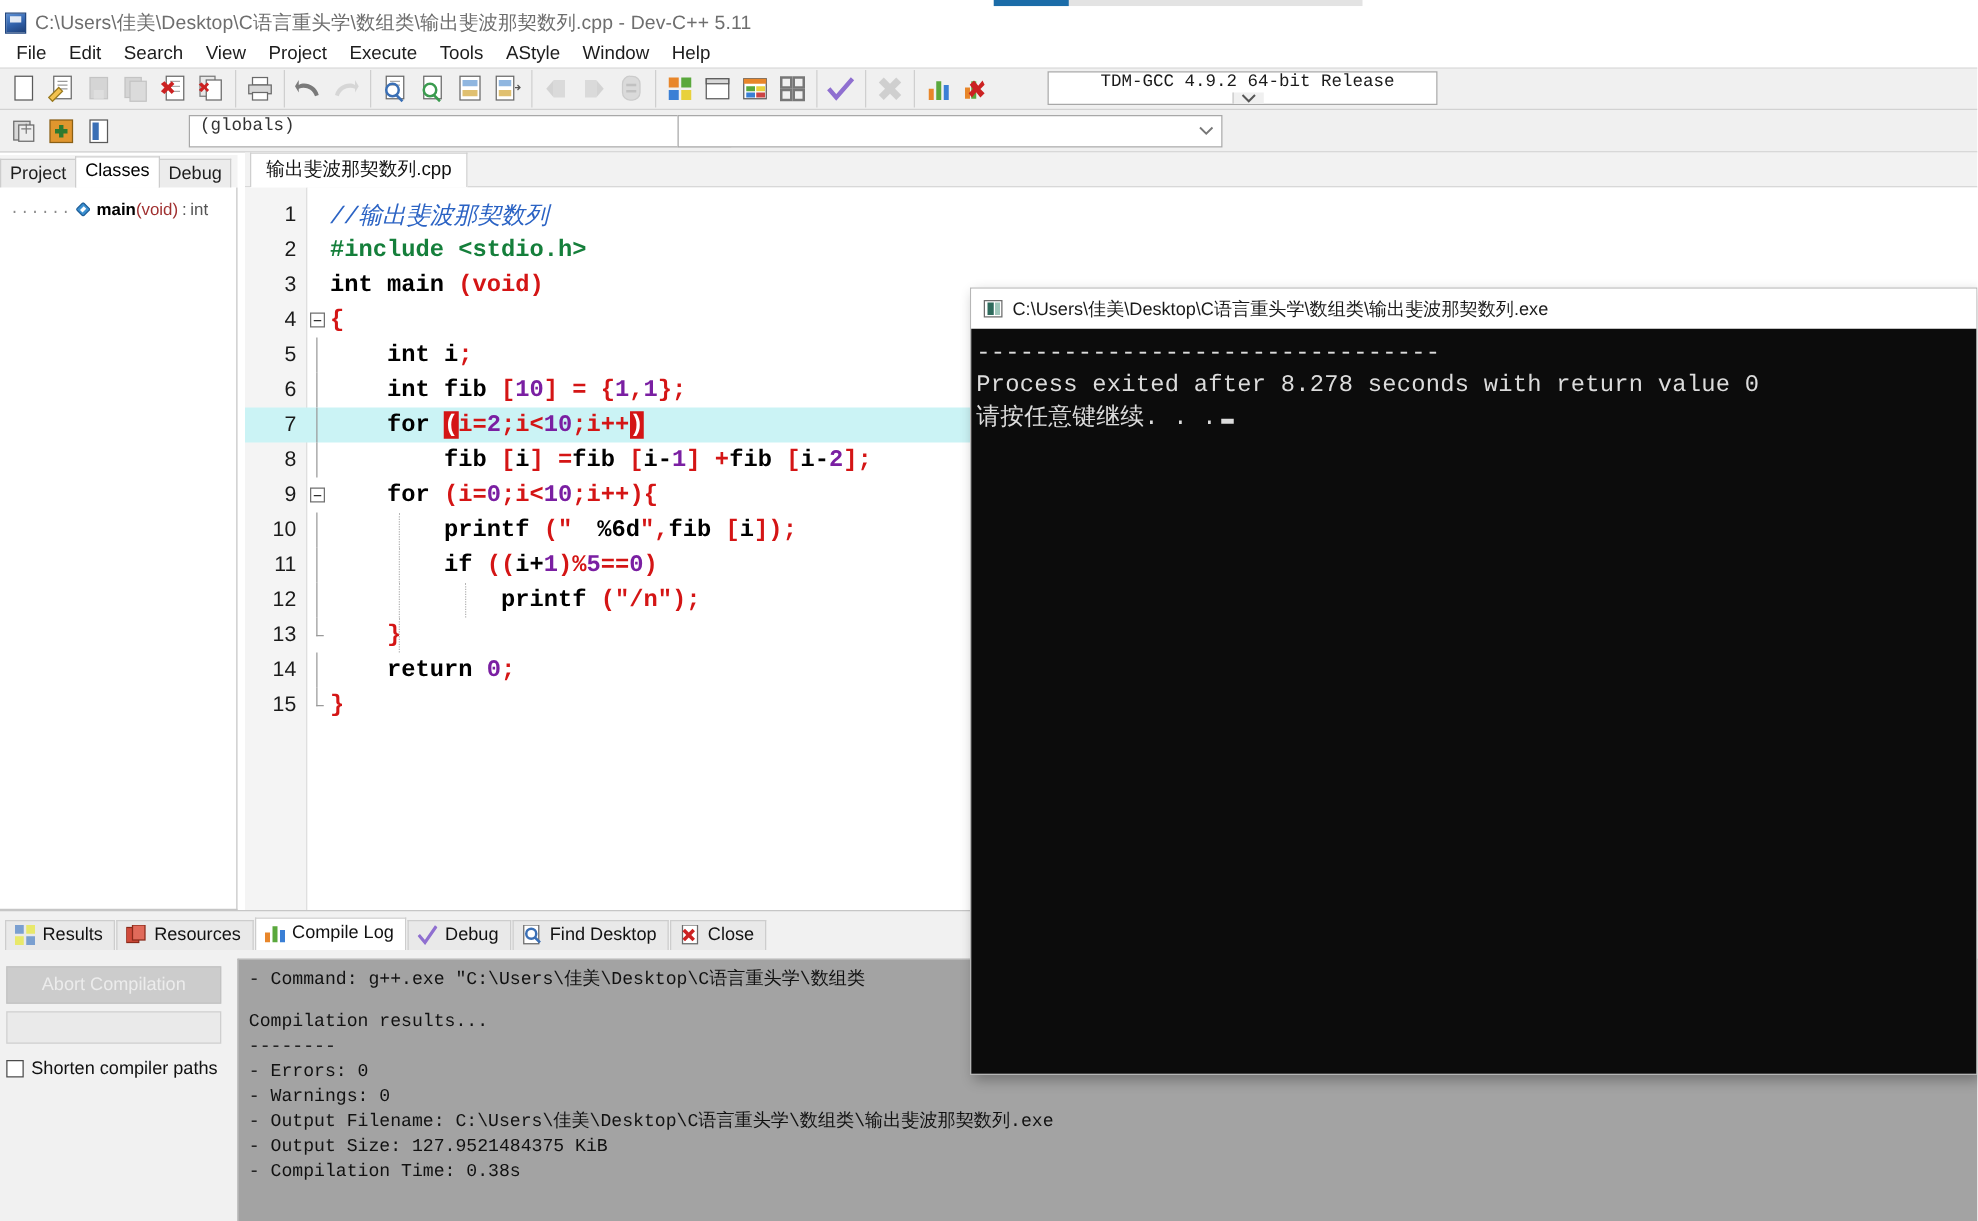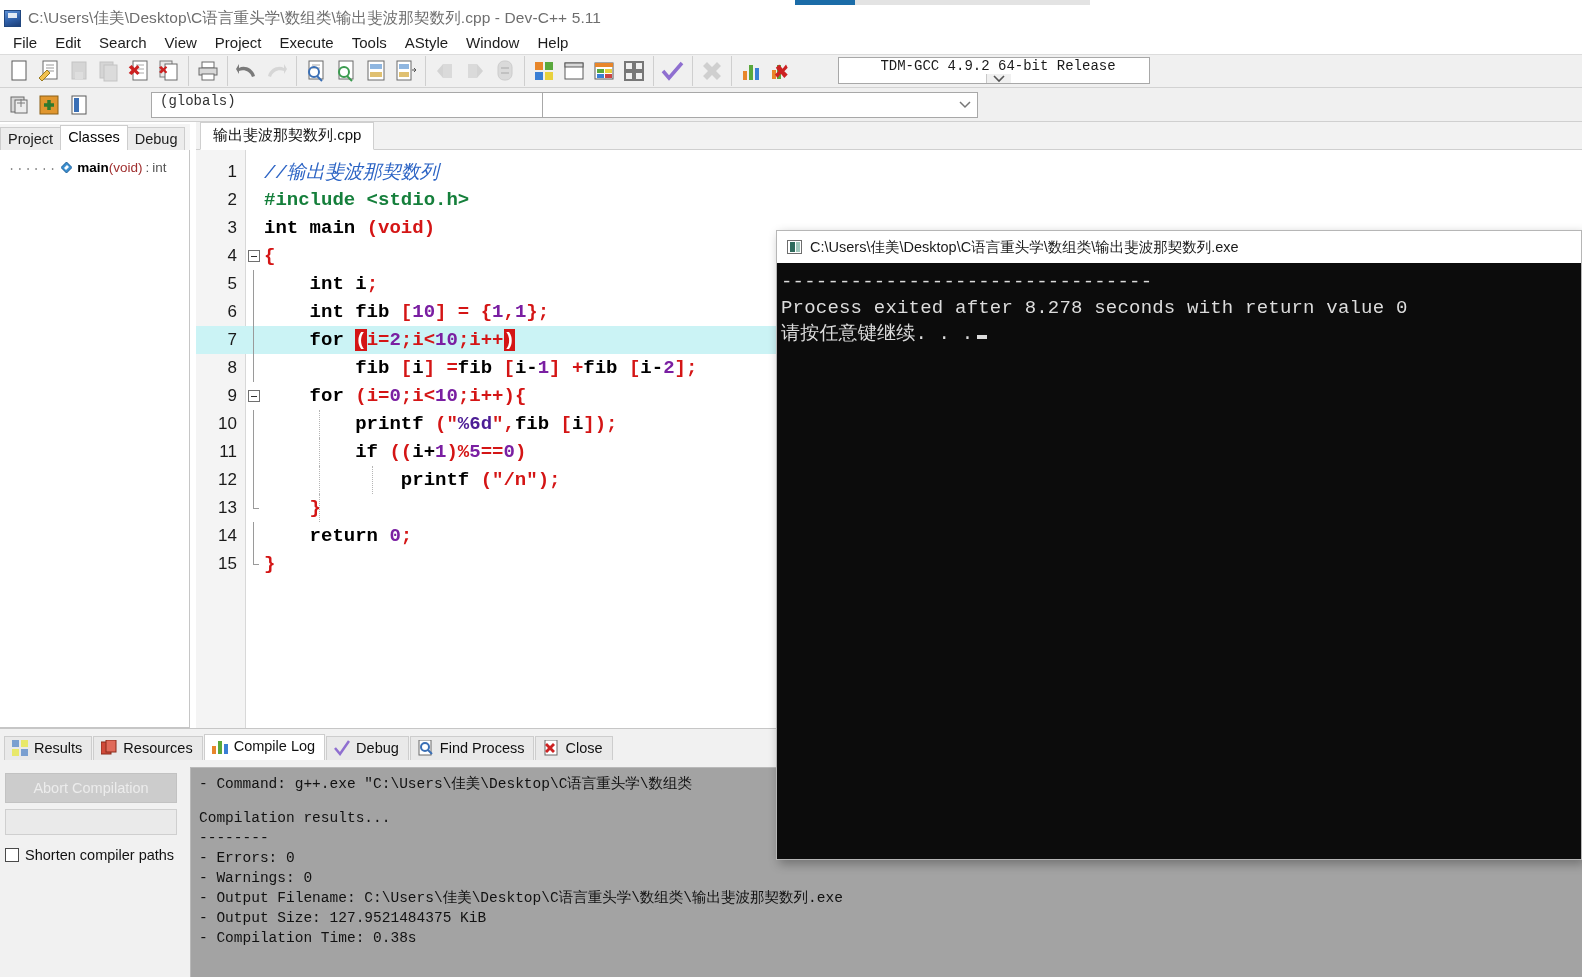--- a/index.html
+++ b/index.html
@@ -220,21 +220,21 @@
     border-left: 1px dotted #b5b5b5;
   }
 
   
   .t-com   { color: #2b63c4; font-style: italic; font-weight: normal; }
   .t-pre   { color: #157f3b; }
   .t-kw    { color: #000000; }
   .t-pun   { color: #d41515; }
   .t-num   { color: #7a1fa2; }
   .t-str   { color: #d41515; }
-  .t-strin { color: #4c1d95; }
+  .t-strin { color: #000000; margin-left: 20px; }
   .t-hlbr  { color: #ffffff; background: #d41515; }
 
   
   .bottompanel {
     position: absolute; left: 0; top: 728px; width: 1582px; height: 249px;
     background: #f1f1f1; border-top: 1px solid #c6c6c6;
   }
   .btabs {
     position: absolute; left: 0; top: 3px; height: 28px; width: 1582px;
     display: flex; align-items: flex-end; padding-left: 4px;
@@ -754,21 +754,21 @@
           <span>Debug</span>
         </div>
         <div class="btab">
           <span style="display: flex;">
             <svg width="16" height="16">
               <rect x="1" y="0" width="12" height="15" fill="#fff" stroke="#6a6a6a"></rect>
               <circle cx="7" cy="7" r="4" fill="none" stroke="#3a6fb5" stroke-width="2"></circle>
               <line x1="10" y1="10" x2="14" y2="14" stroke="#3a6fb5" stroke-width="2"></line>
             </svg>
           </span>
-          <span>Find Process</span>
+          <span>Find Desktop</span>
         </div>
         <div class="btab">
           <span style="display: flex;">
             <svg width="16" height="16">
               <rect x="2" y="0" width="12" height="15" fill="#fff" stroke="#6a6a6a"></rect>
               <path d="M0 4 L2 2 L5 5 L8 2 L10 4 L7 7 L10 10 L8 12 L5 9 L2 12 L0 10 L3 7 Z" fill="#cc2222" transform="translate(2,1)"></path>
             </svg>
           </span>
           <span>Close</span>
         </div>

